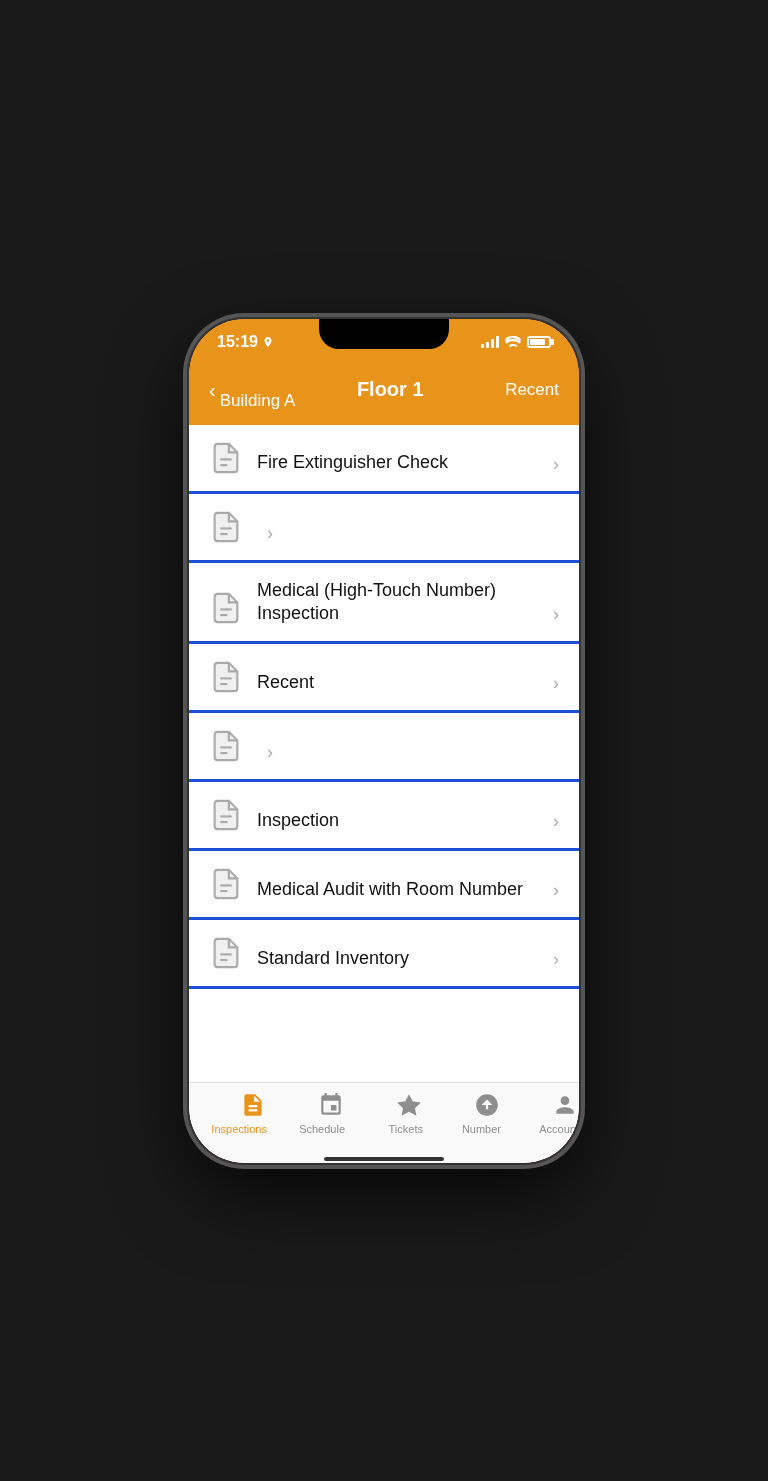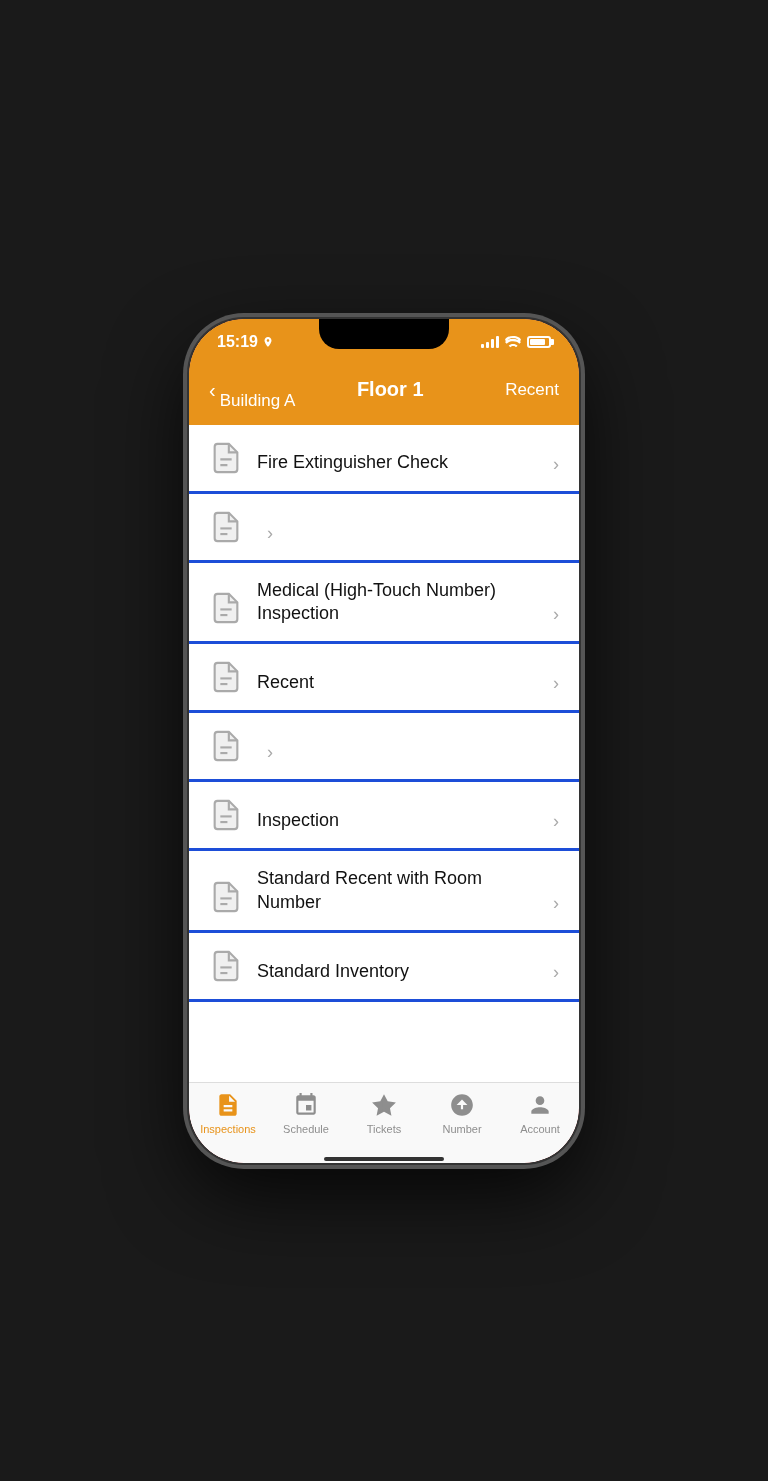--- a/index.html
+++ b/index.html
@@ -228,21 +228,21 @@
       border-top: 1px solid #ddd;
       display: flex;
       padding: 8px 0 20px;
       flex-shrink: 0;
     }
 
     .tab-item {
       flex: 1;
       display: flex;
       flex-direction: column;
-      align-items: center;
+      align-items: flex-end;
       gap: 4px;
       cursor: pointer;
     }
 
     .tab-icon {
       width: 28px;
       height: 28px;
       display: flex;
       align-items: center;
       justify-content: center;
@@ -390,21 +390,21 @@
   </div>
         <div class="list-item">
     <div class="item-icon">
       <svg viewBox="0 0 24 24" fill="none" stroke="#aaa" stroke-width="1.5">
         <path d="M14 2H6a2 2 0 00-2 2v16a2 2 0 002 2h12a2 2 0 002-2V8l-6-6z" fill="#f0f0f0" stroke="#aaa"></path>
         <polyline points="14,2 14,8 20,8" fill="none" stroke="#aaa" stroke-width="1.5"></polyline>
         <line x1="8" y1="13" x2="16" y2="13" stroke="#aaa" stroke-width="1.5"></line>
         <line x1="8" y1="17" x2="13" y2="17" stroke="#aaa" stroke-width="1.5"></line>
       </svg>
     </div>
-    <span class="item-label">Standard Recent with Room Number</span>
+    <span class="item-label">Medical Audit with Room Number</span>
     <span class="item-chevron">›</span>
   </div>
         <div class="list-item">
     <div class="item-icon">
       <svg viewBox="0 0 24 24" fill="none" stroke="#aaa" stroke-width="1.5">
         <path d="M14 2H6a2 2 0 00-2 2v16a2 2 0 002 2h12a2 2 0 002-2V8l-6-6z" fill="#f0f0f0" stroke="#aaa"></path>
         <polyline points="14,2 14,8 20,8" fill="none" stroke="#aaa" stroke-width="1.5"></polyline>
         <line x1="8" y1="13" x2="16" y2="13" stroke="#aaa" stroke-width="1.5"></line>
         <line x1="8" y1="17" x2="13" y2="17" stroke="#aaa" stroke-width="1.5"></line>
       </svg>

